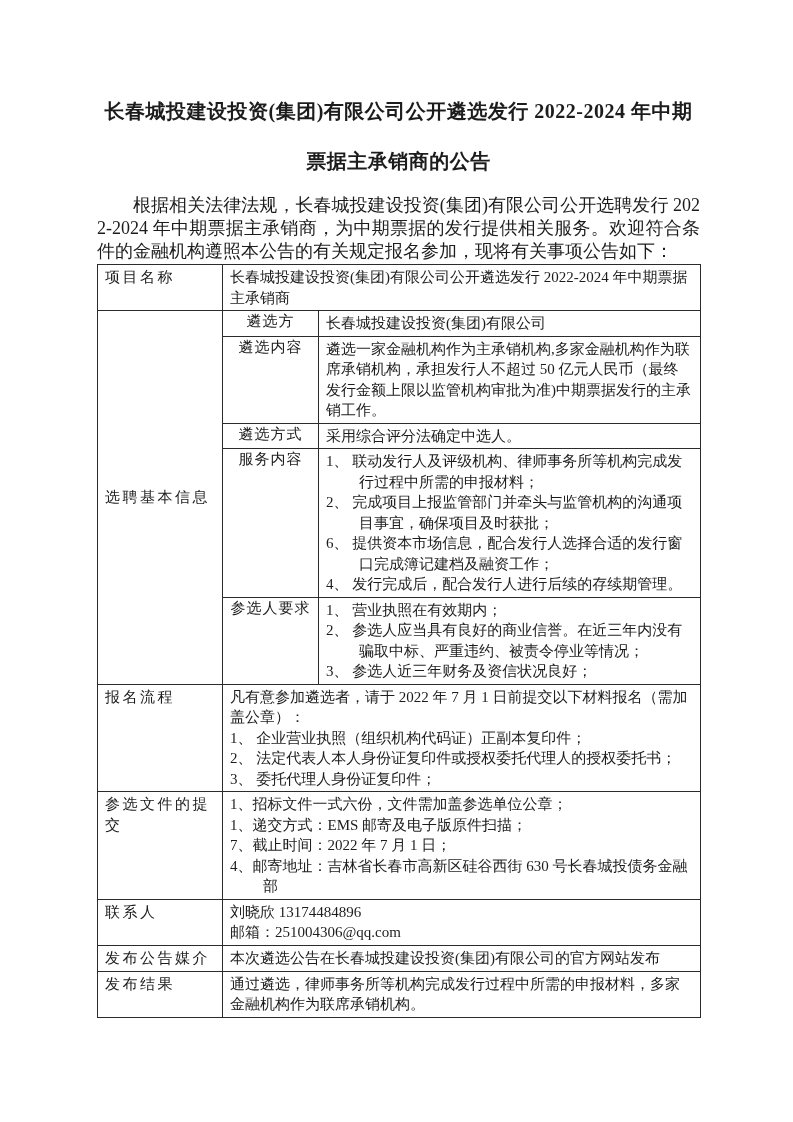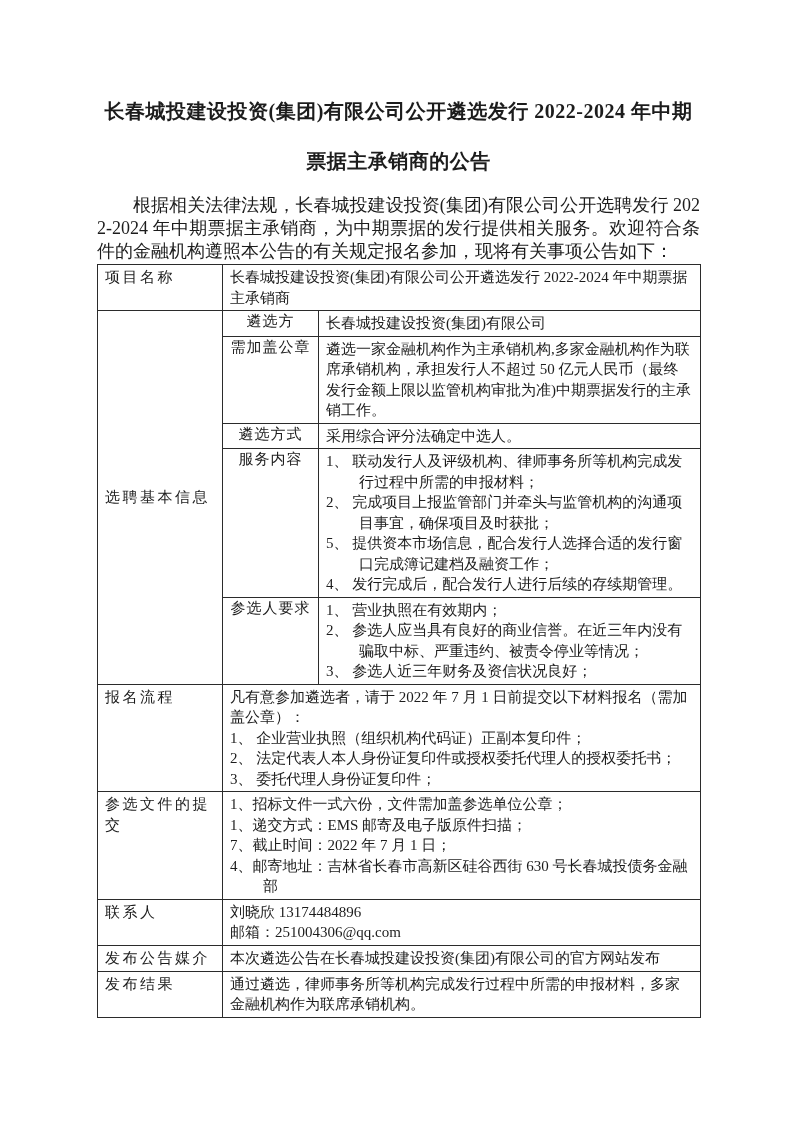--- a/index.html
+++ b/index.html
@@ -87,35 +87,35 @@
         <td colspan="2" class="val">长春城投建设投资(集团)有限公司公开遴选发行 2022-2024 年中期票据主承销商</td>
       </tr>
 
       <tr>
         <td rowspan="5" class="lbl-a mid">选聘基本信息</td>
         <td class="lbl-b">遴选方</td>
         <td class="val">长春城投建设投资(集团)有限公司</td>
       </tr>
 
       <tr>
-        <td class="lbl-b">需加盖公章</td>
+        <td class="lbl-b">遴选内容</td>
         <td class="val">遴选一家金融机构作为主承销机构,多家金融机构作为联席承销机构，承担发行人不超过 50 亿元人民币（最终发行金额上限以监管机构审批为准)中期票据发行的主承销工作。</td>
       </tr>
 
       <tr>
         <td class="lbl-b">遴选方式</td>
         <td class="val">采用综合评分法确定中选人。</td>
       </tr>
 
       <tr>
         <td class="lbl-b">服务内容</td>
         <td class="val">
           <div class="hang">1、 联动发行人及评级机构、律师事务所等机构完成发行过程中所需的申报材料；</div>
           <div class="hang">2、 完成项目上报监管部门并牵头与监管机构的沟通项目事宜，确保项目及时获批；</div>
-          <div class="hang">5、 提供资本市场信息，配合发行人选择合适的发行窗口完成簿记建档及融资工作；</div>
+          <div class="hang">6、 提供资本市场信息，配合发行人选择合适的发行窗口完成簿记建档及融资工作；</div>
           <div class="hang">4、 发行完成后，配合发行人进行后续的存续期管理。</div>
         </td>
       </tr>
 
       <tr>
         <td class="lbl-b">参选人要求</td>
         <td class="val">
           <div class="hang">1、 营业执照在有效期内；</div>
           <div class="hang">2、 参选人应当具有良好的商业信誉。在近三年内没有骗取中标、严重违约、被责令停业等情况；</div>
           <div class="hang">3、 参选人近三年财务及资信状况良好；</div>

